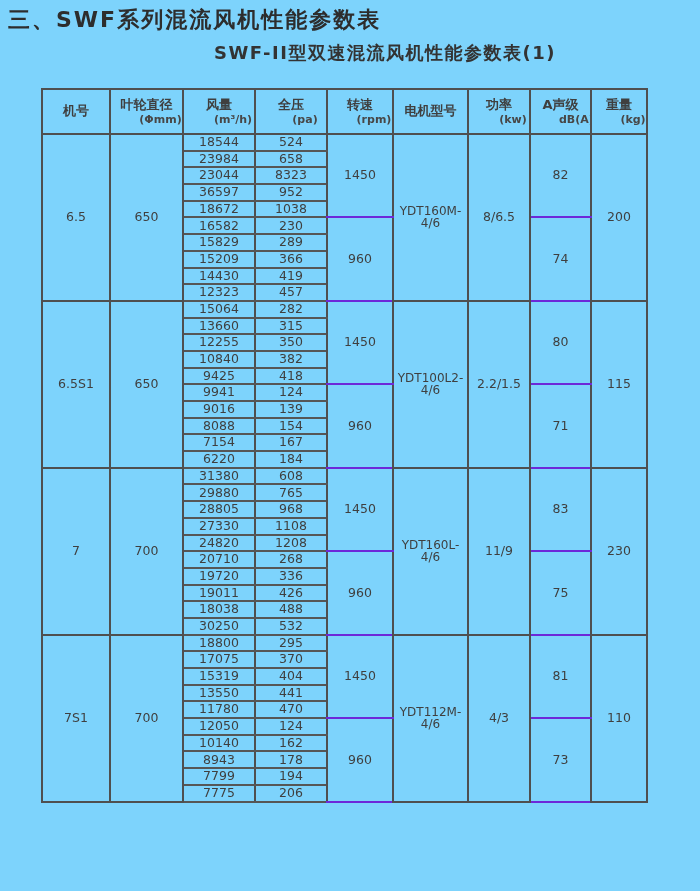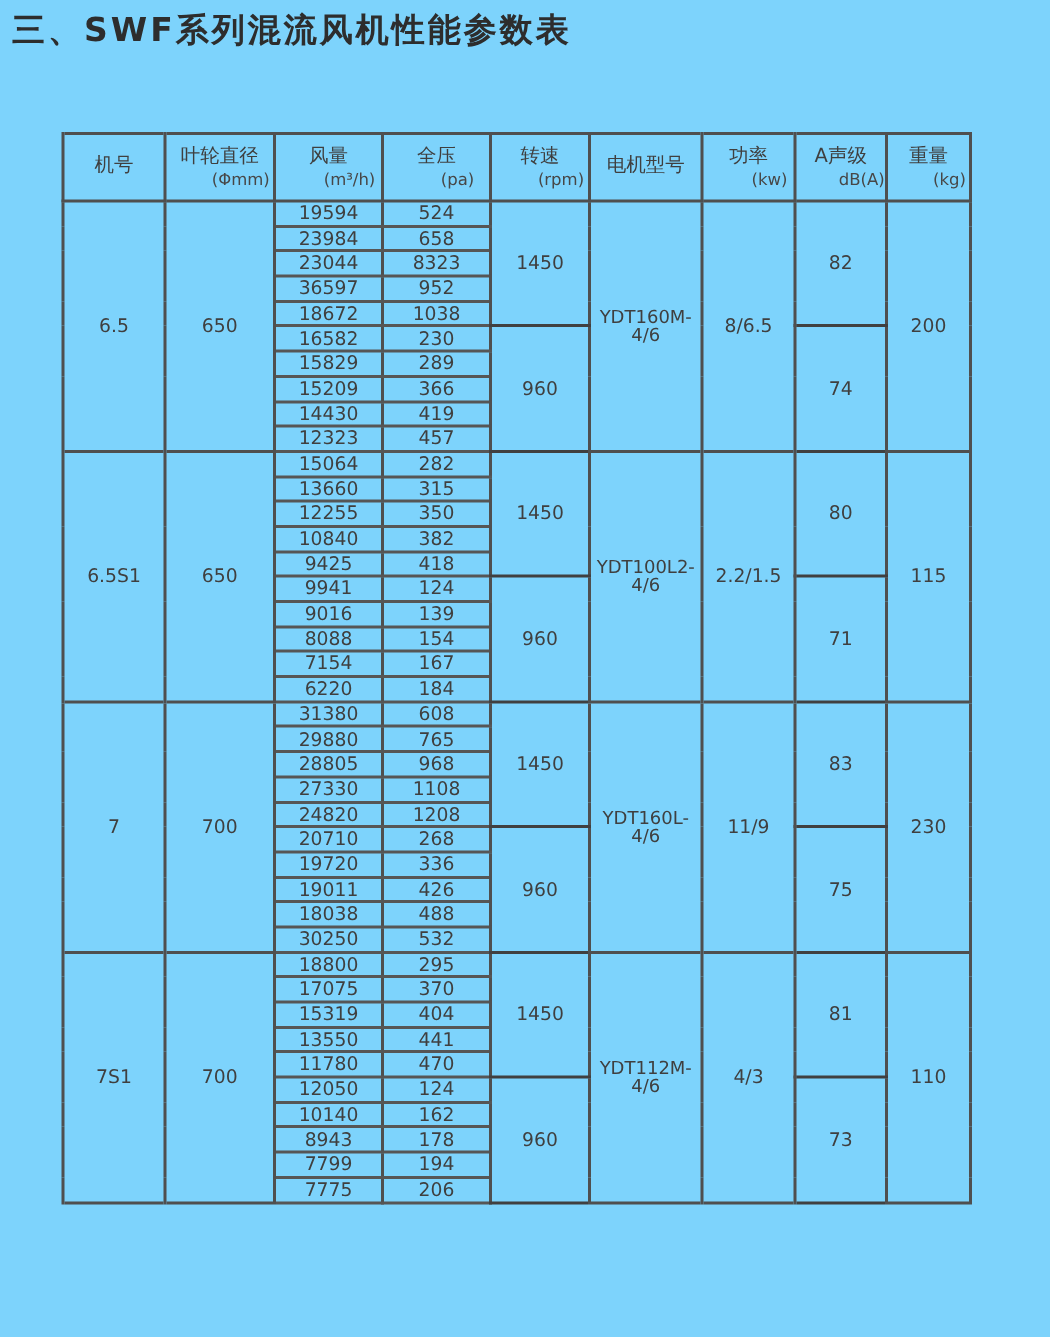--- a/index.html
+++ b/index.html
@@ -31,38 +31,39 @@
   table.spec th, table.spec td {
     border-left:2px solid #4f4f4f;
     border-right:2px solid #4f4f4f;
     text-align:center; vertical-align:middle;
     padding:0; overflow:hidden;
     color:#3f3f3f;
   }
   thead th {
     height:45px;
     border-bottom:2px solid #4f4f4f;
-    font-weight:400; font-size:13px; line-height:1.25;
+    font-weight:700; font-size:13px; line-height:1.25;
   }
   thead .hname { display:block; font-size:13px; }
   thead .hunit { display:block; font-size:11px; color:#474747;margin-left:28px; }
   thead .hunit:empty { display:none; }
   tbody { border-bottom:2px solid #4f4f4f; }
   tbody td { height:16.7px; font-size:12.5px; line-height:1; }
   td.flow, td.pres { border-bottom:2px solid #565656; }
-  td.rpm, td.db   { border-bottom:2px solid #404040; }
+  td.rpm, td.db   { border-bottom:2px solid #6d28d9; }
   td.mno, td.dia, td.motor, td.power, td.wt { border-bottom:0; }
   td.motor { font-size:12px; letter-spacing:0; }
 </style>
 </head>
 <body>
 
 <div class="page">
 
   <div class="title">三、SWF系列混流风机性能参数表</div>
+  <div class="subtitle">SWF-II型双速混流风机性能参数表(1)</div>
 
   <table class="spec">
     <colgroup>
       <col style="width:68px">
         <col style="width:73px">
         <col style="width:72px">
       <col style="width:72px">
         <col style="width:66px">
         <col style="width:75px">
       <col style="width:62px">
@@ -105,21 +106,21 @@
             <span class="hname">重量</span>
             <span class="hunit">(kg)</span>
           </th>
       </tr>
     </thead>
 
     <tbody>
       <tr>
         <td class="mno" rowspan="10">6.5</td>
         <td class="dia" rowspan="10">650</td>
-        <td class="flow">19594</td>
+        <td class="flow">18544</td>
         <td class="pres">524</td>
         <td class="rpm" rowspan="5">1450</td>
         <td class="motor" rowspan="10">YDT160M-4/6</td>
         <td class="power" rowspan="10">8/6.5</td>
         <td class="db" rowspan="5">82</td>
         <td class="wt" rowspan="10">200</td>
       </tr>
       <tr>
           <td class="flow">23984</td>
           <td class="pres">658</td>

